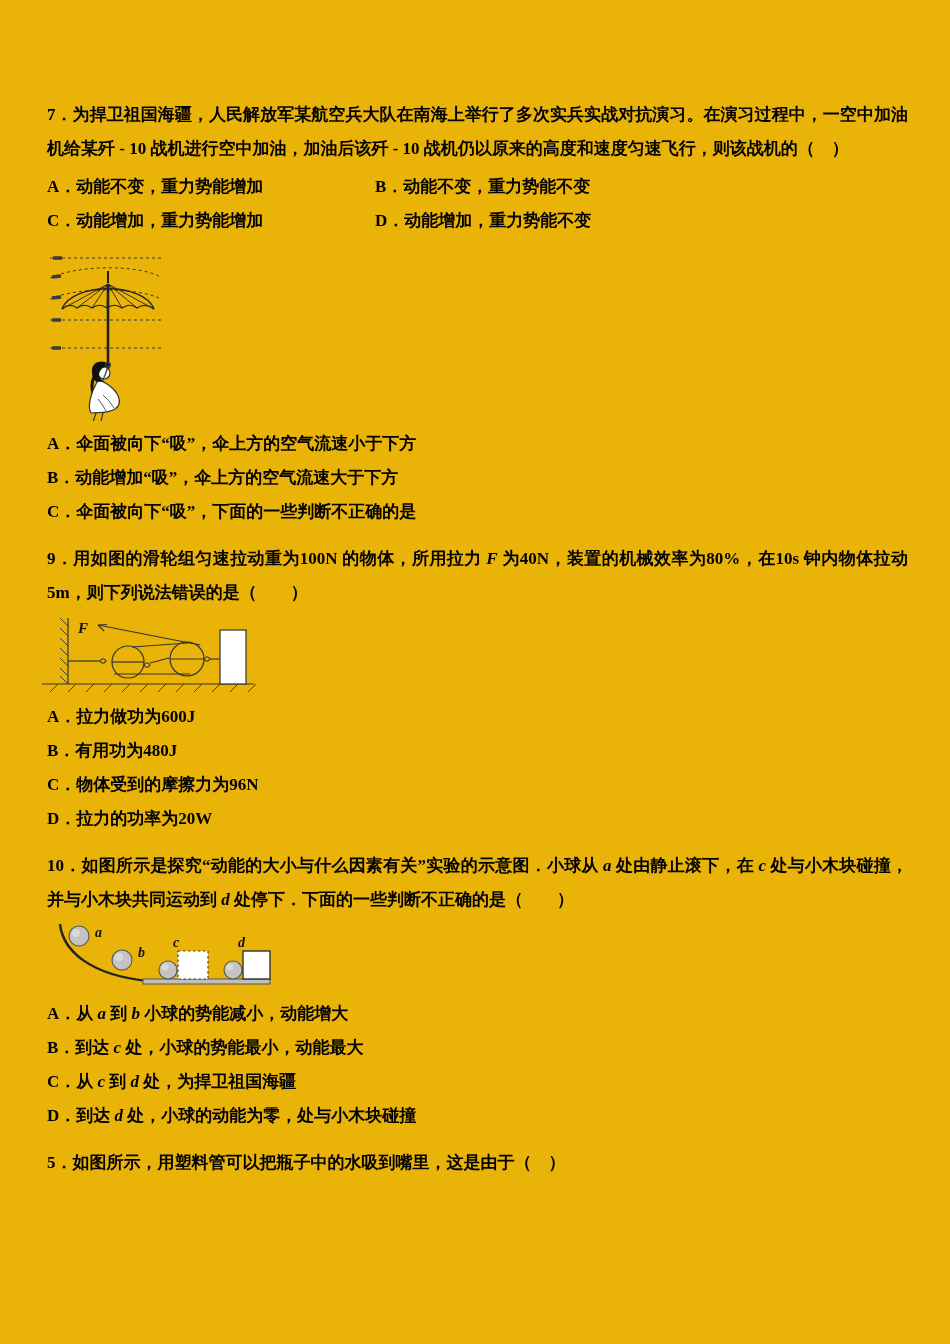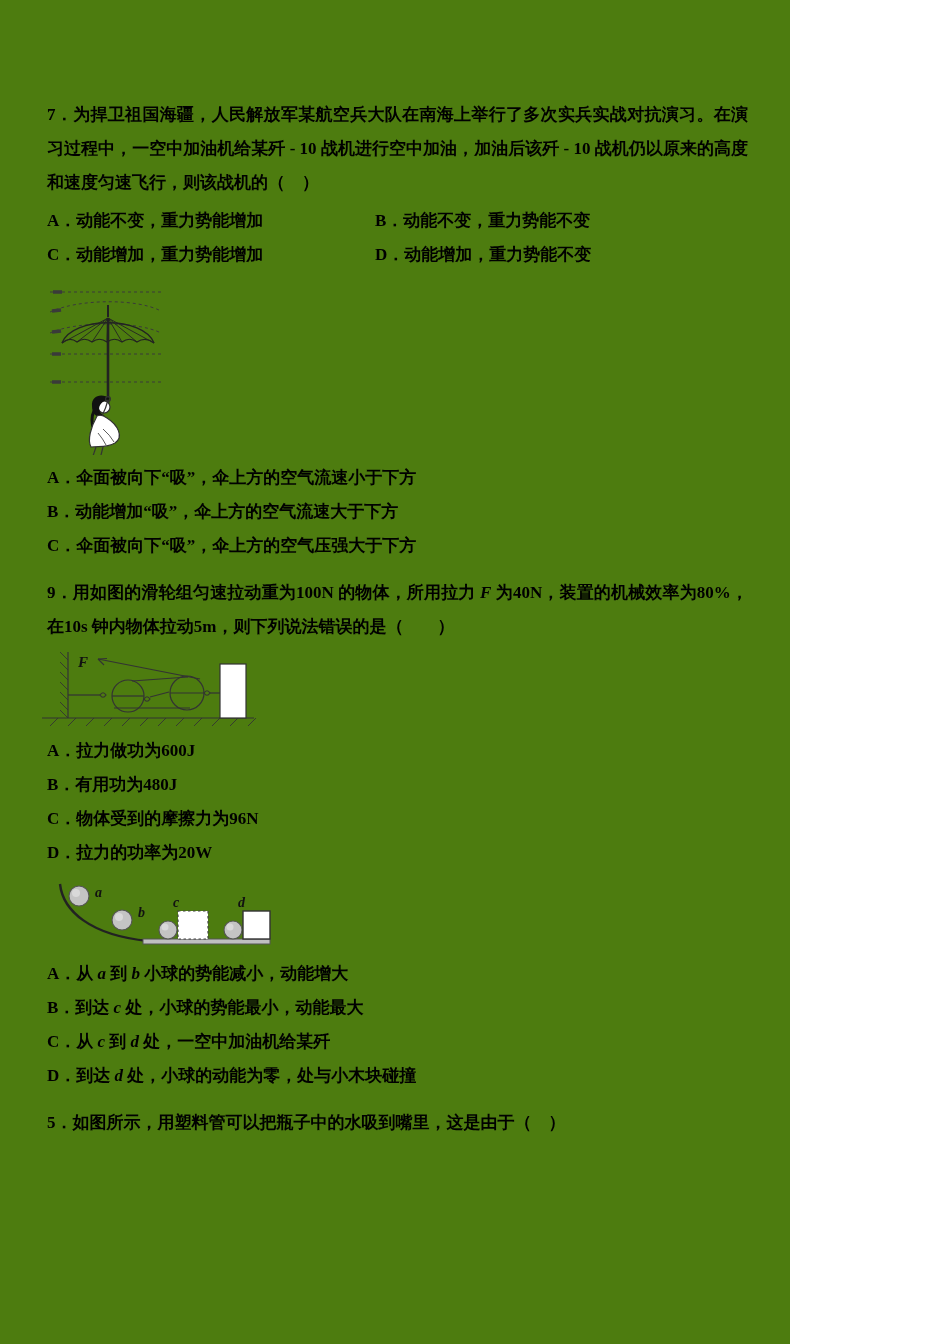--- a/index.html
+++ b/index.html
@@ -1,22 +1,22 @@
 <!DOCTYPE html>
 <html><head>
 <meta charset="utf-8">
 <title>Physics Exam Page</title>
 <style>
   html,body{margin:0;padding:0;background:#fff;}
   .page{
     position:relative;
-    width:790px;height:1344px;
+    width:950px;height:1344px;
     box-sizing:border-box;
     padding:98px 42px 0 47px;
-    background:#4d7c0f;
+    background:#eab308;
     color:#000;
     font-family:"Liberation Serif","DejaVu Serif",serif;
     font-weight:700;
     font-size:17px;
     line-height:34px;
     overflow:hidden;
   }
   p.stem{margin:0;text-align:justify;}
   .sec{margin:0 0 13px 0;}
   .opts2{
@@ -93,21 +93,21 @@
         <line x1="48" y1="162" x2="44" y2="174"></line>
         <line x1="55" y1="162" x2="52" y2="174"></line>
         <path d="M40,176 l8,1 l-1,-3 l-6,-1 Z" fill="#555"></path>
         <path d="M49,176 l8,1 l-1,-3 l-6,-1 Z" fill="#555"></path>
       </g>
     </svg>
 
     <div class="optlist">
       <span class="opt">A．伞面被向下“吸”，伞上方的空气流速小于下方</span>
       <span class="opt">B．动能增加“吸”，伞上方的空气流速大于下方</span>
-      <span class="opt">C．伞面被向下“吸”，伞上方的空气压强大于下方</span>
+      <span class="opt">C．伞面被向下“吸”，下面的一些判断不正确的是</span>
     </div>
   </section>
 
   <section class="sec">
     <p class="stem"><span>9．用如图的滑轮组匀速拉动重为100N 的物体，所用拉力 </span><i>F</i><span> 为40N，装置的机械效率为80%，在10s 钟内物体拉动5m，则下列说法错误的是（　　）</span></p>
 
     <svg class="fig fig-pulley" width="218" height="80" viewBox="0 0 218 80">
       <g stroke="#333" stroke-width="1.2" fill="none">
 
         <line x1="28" y1="4" x2="28" y2="70"></line>
@@ -161,20 +161,21 @@
 
     <div class="optlist">
       <span class="opt">A．拉力做功为600J</span>
       <span class="opt">B．有用功为480J</span>
       <span class="opt">C．物体受到的摩擦力为96N</span>
       <span class="opt">D．拉力的功率为20W</span>
     </div>
   </section>
 
   <section class="sec">
+    <p class="stem"><span>10．如图所示是探究“动能的大小与什么因素有关”实验的示意图．小球从 </span><i>a</i><span> 处由静止滚下，在 </span><i>c</i><span> 处与小木块碰撞，并与小木块共同运动到 </span><i>d</i><span> 处停下．下面的一些判断不正确的是（　　）</span></p>
 
     <svg class="fig fig-ramp" width="218" height="68" viewBox="0 0 218 68">
 
       <path d="M4,1 C7,28 34,52 92,58" stroke="#222" stroke-width="2.4" fill="none"></path>
 
       <rect x="87" y="56" width="127" height="5" fill="#c0c0c0" stroke="#555" stroke-width="1"></rect>
 
       <g stroke="#555" stroke-width="1.1">
         <circle cx="23" cy="13" r="10" fill="#c4c4c4"></circle>
         <circle cx="66" cy="37" r="10" fill="#c4c4c4"></circle>
@@ -193,21 +194,21 @@
         <text x="39" y="14">a</text>
         <text x="82" y="34">b</text>
         <text x="117" y="24">c</text>
         <text x="182" y="24">d</text>
       </g>
     </svg>
 
     <div class="optlist">
       <span class="opt"><span>A．从 </span><i>a</i><span> 到 </span><i>b</i><span> 小球的势能减小，动能增大</span></span>
       <span class="opt"><span>B．到达 </span><i>c</i><span> 处，小球的势能最小，动能最大</span></span>
-      <span class="opt"><span>C．从 </span><i>c</i><span> 到 </span><i>d</i><span> 处，一空中加油机给某歼</span></span>
+      <span class="opt"><span>C．从 </span><i>c</i><span> 到 </span><i>d</i><span> 处，为捍卫祖国海疆</span></span>
       <span class="opt"><span>D．到达 </span><i>d</i><span> 处，小球的动能为零，处与小木块碰撞</span></span>
     </div>
   </section>
 
   <section class="sec">
     <p class="stem">5．如图所示，用塑料管可以把瓶子中的水吸到嘴里，这是由于（　）</p>
   </section>
 
 </div>
 

